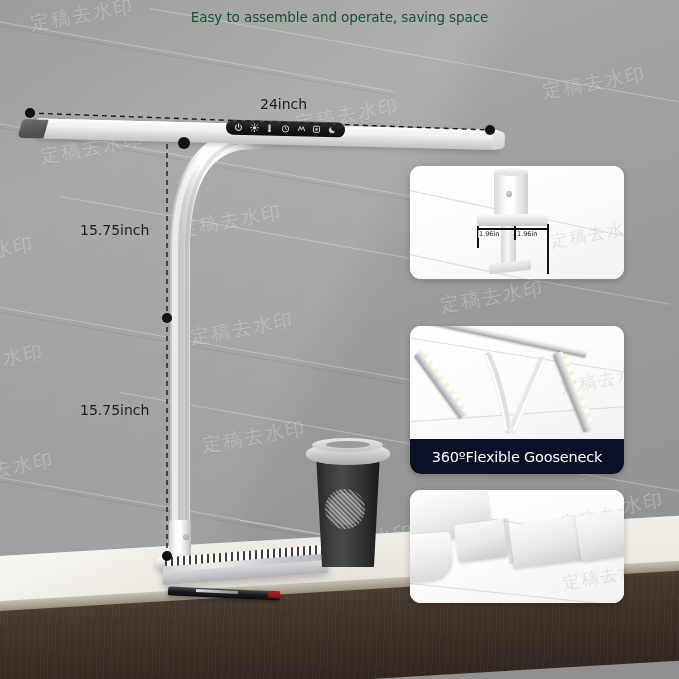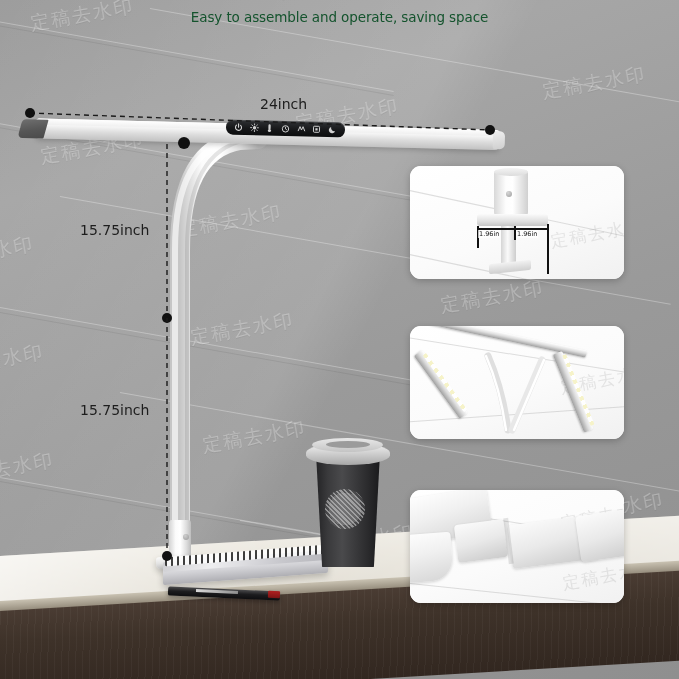--- a/index.html
+++ b/index.html
@@ -624,20 +624,21 @@
       <div class="c2-bar" style="left:152px; top:25px; width:84px; height:10px; transform:rotate(68deg); transform-origin:left top;"></div>
       <div class="c2-led" style="left:156px; top:28px; width:76px; height:4px; transform:rotate(68deg); transform-origin:left top;"></div>
 
       <svg style="position:absolute; left:0; top:0; width:214px; height:113px;" viewBox="0 0 214 113">
         <path d="M78,30 Q92,62 98,104" fill="none" stroke="#dfdfdf" stroke-width="7" stroke-linecap="round"></path>
         <path d="M132,34 Q120,62 102,104" fill="none" stroke="#e8e8e8" stroke-width="7" stroke-linecap="round"></path>
         <path d="M78,30 Q92,62 98,104" fill="none" stroke="#ffffff" stroke-width="2.4" stroke-linecap="round" transform="translate(-2,0)"></path>
         <path d="M132,34 Q120,62 102,104" fill="none" stroke="#ffffff" stroke-width="2.4" stroke-linecap="round" transform="translate(2,0)"></path>
       </svg>
     </div>
+    <div class="card-label">360ºFlexible Gooseneck</div>
   </div>
 
   <div class="card" style="left:410px; top:490px;">
     <div class="card-img">
       <div class="card-streak" style="left:-10px; top:14px; width:250px; transform:rotate(9deg);"></div>
       <div class="card-streak" style="left:-10px; top:92px; width:250px; transform:rotate(6deg);"></div>
       <div class="card-wm" style="left:150px; top:14px;">定稿去水印</div>
       <div class="card-wm" style="left:152px; top:74px;">定稿去水印</div>
       <div class="c3-pieceA" style="left:-16px; top:4px;  width:96px; height:46px; transform:rotate(-9deg);"></div>
       <div class="c3-pieceA" style="left:-22px; top:44px; width:64px; height:48px; border-radius:4px 4px 22px 22px; transform:rotate(-4deg);"></div>

